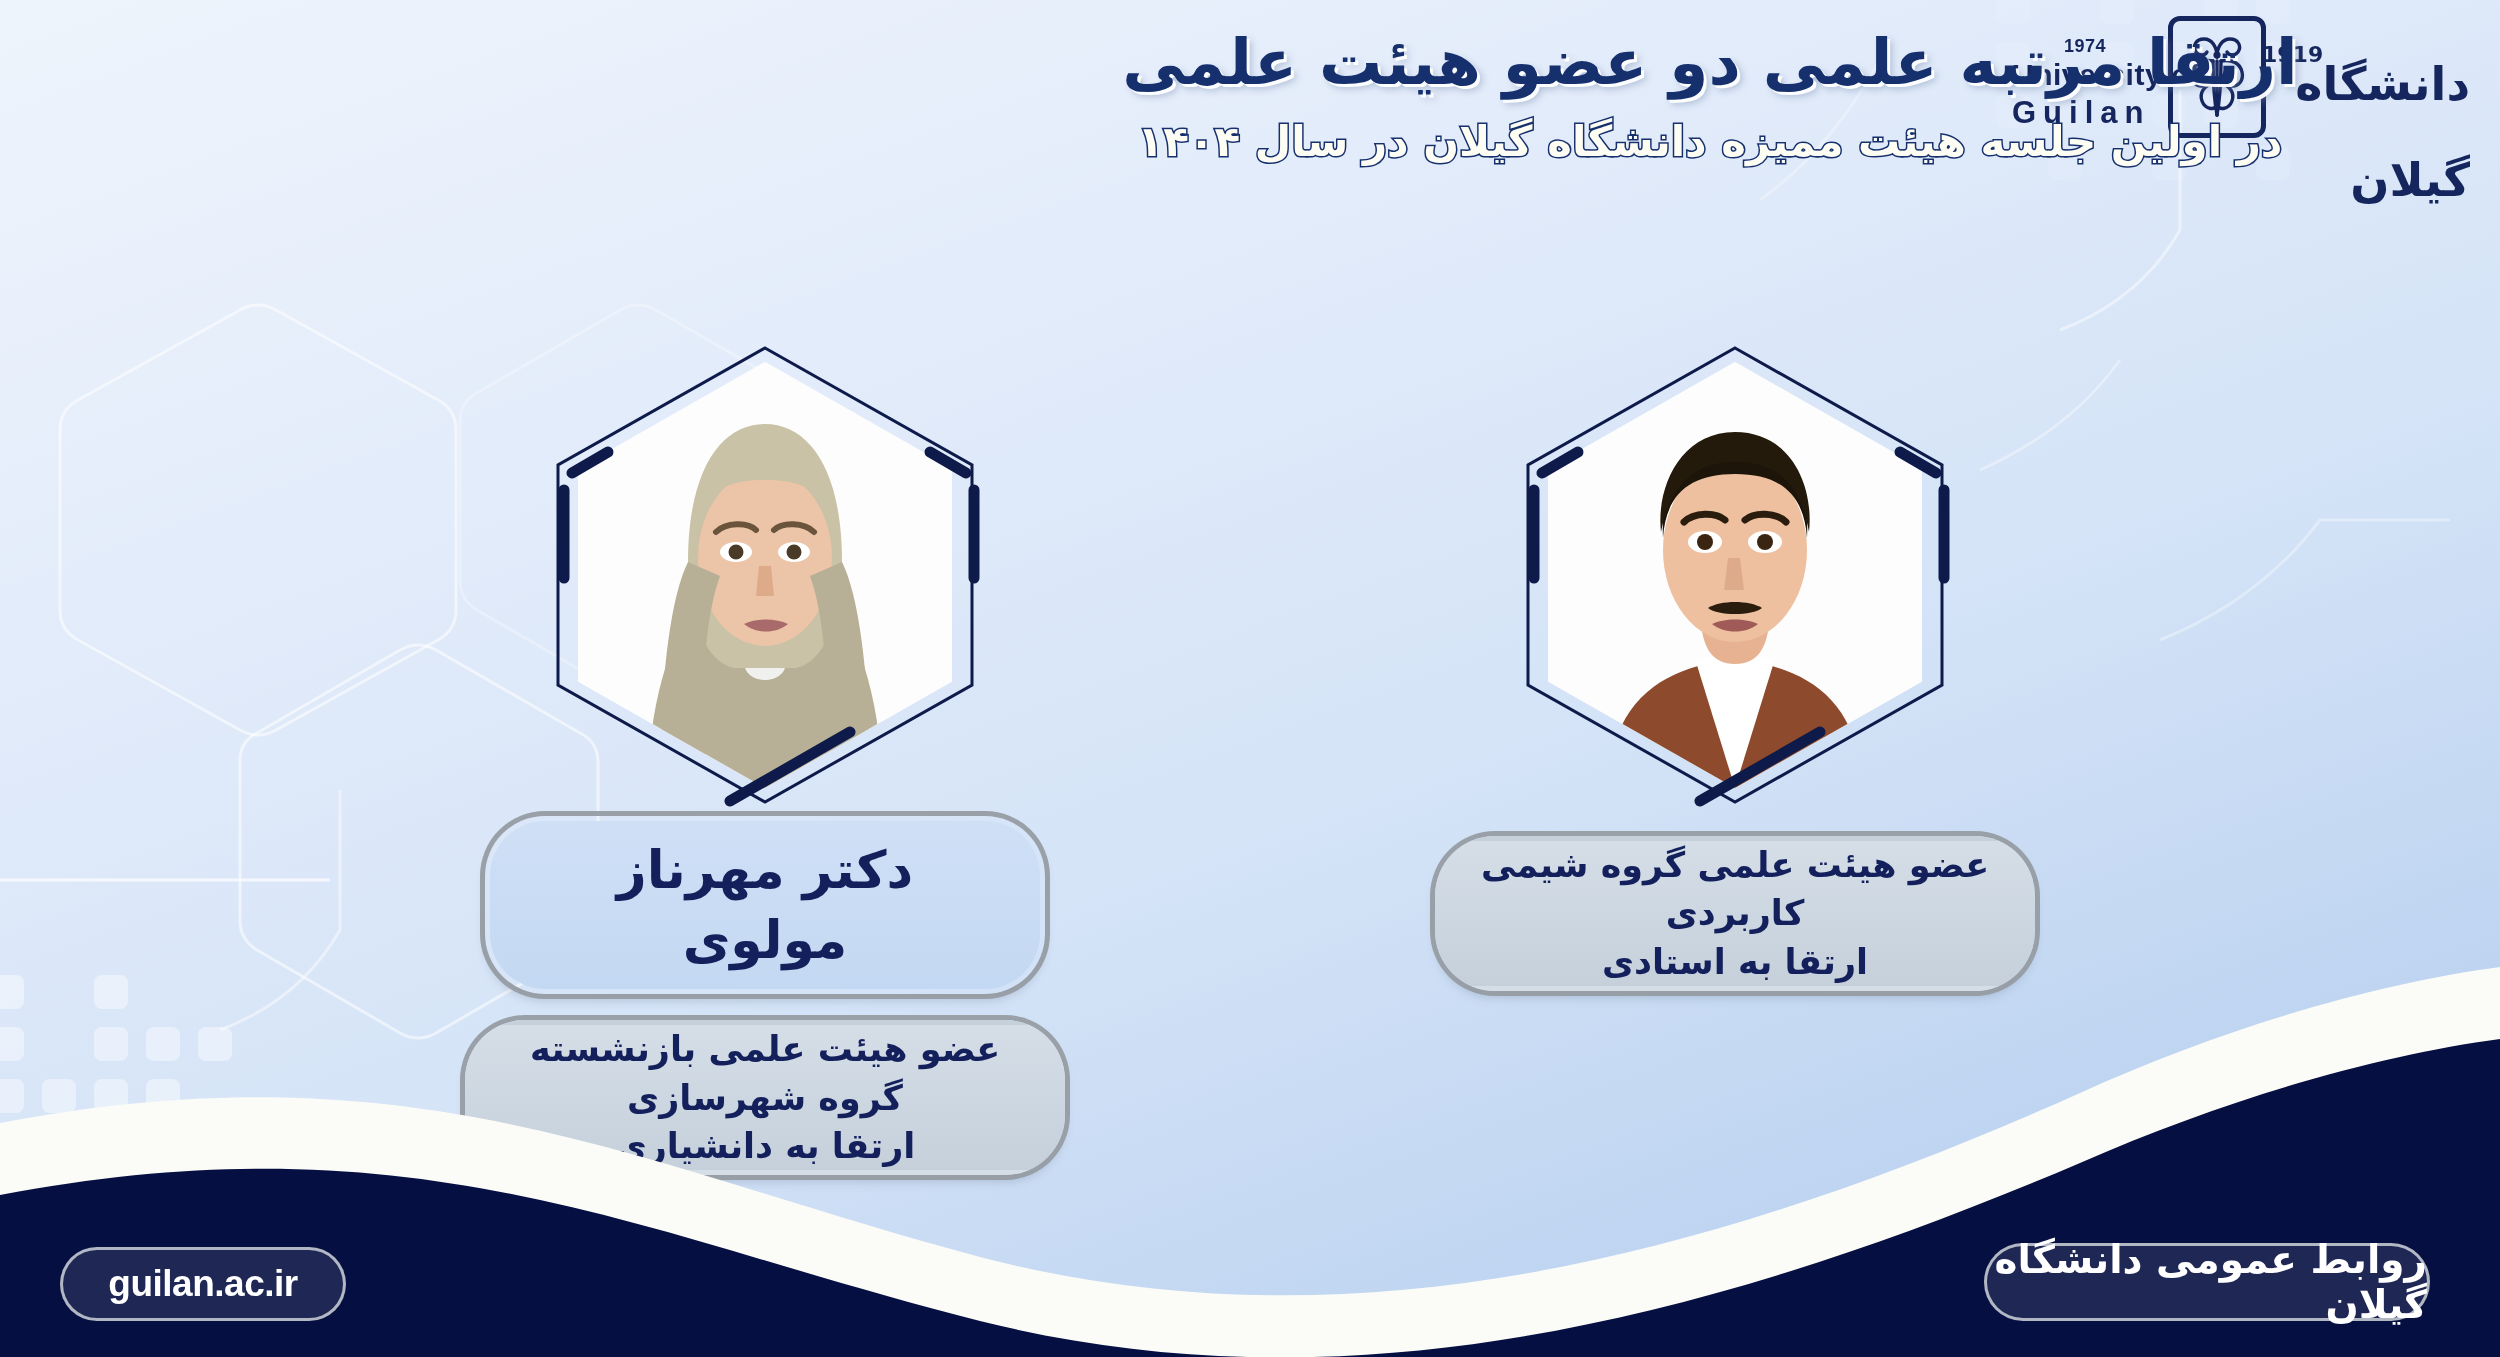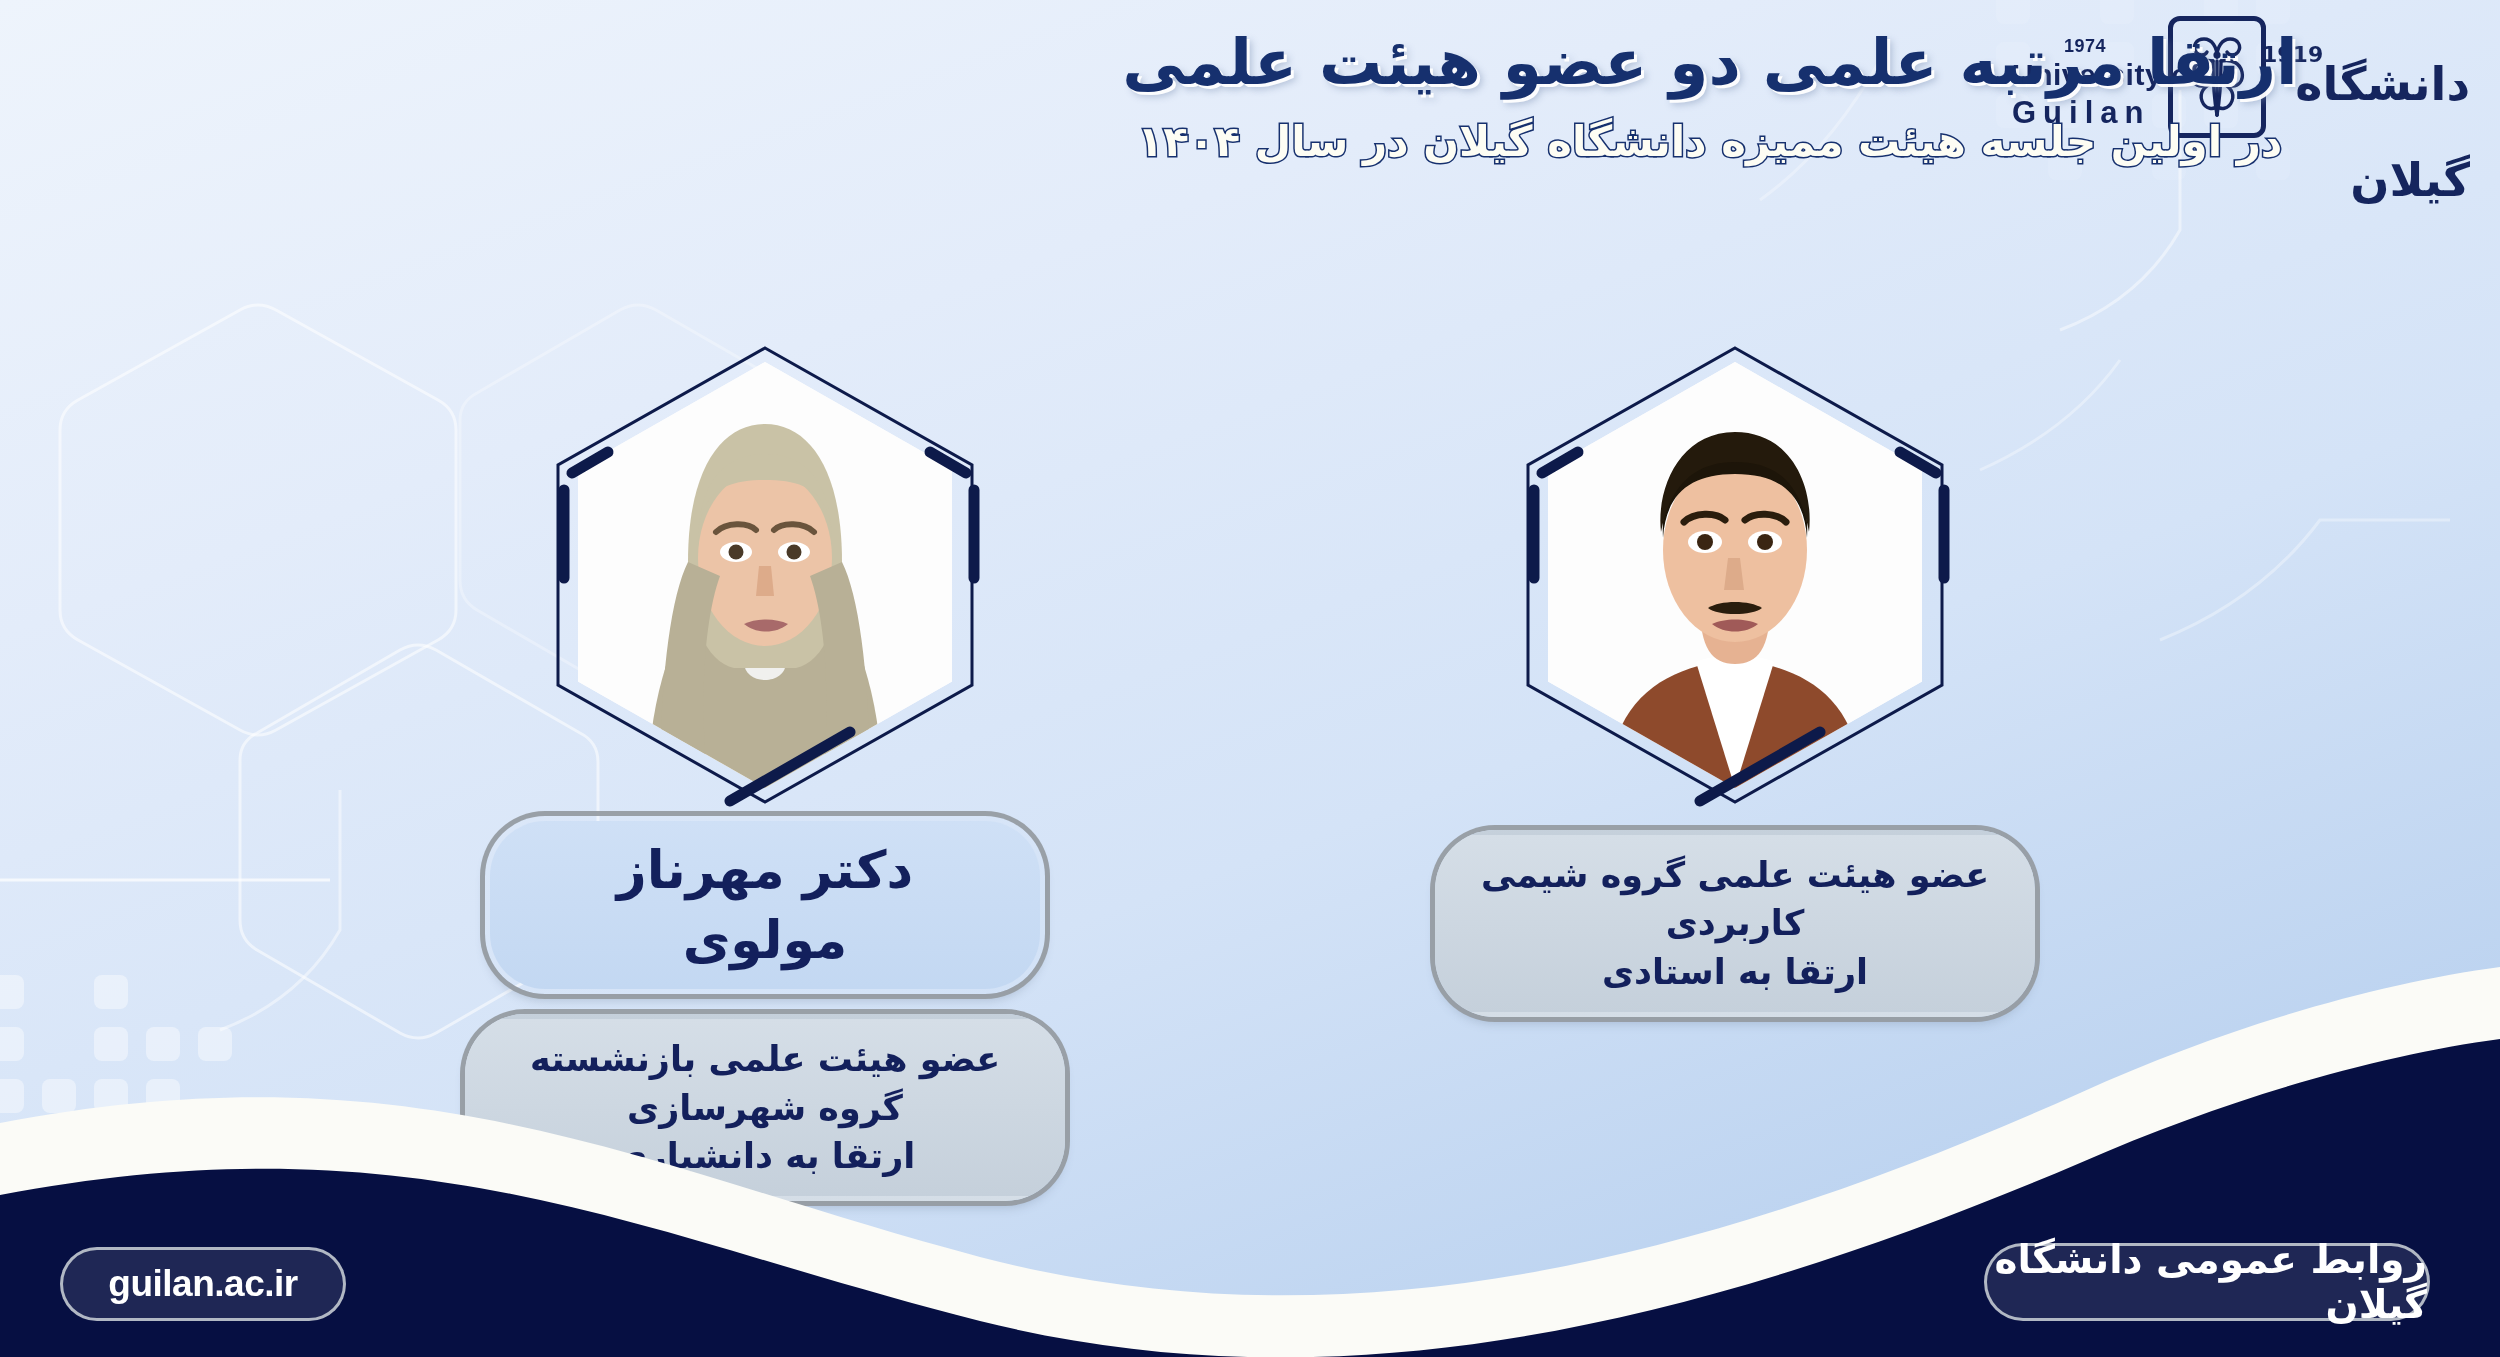--- a/index.html
+++ b/index.html
@@ -66,21 +66,21 @@
     position:relative;min-width:500px;max-width:560px;box-sizing:border-box;
     padding:14px 40px;border-radius:60px;text-align:center;direction:rtl;
     background:linear-gradient(180deg,#cfe0f6 0%,#c3d8f2 100%);
     border:5px solid transparent;
     background-clip:padding-box;
     box-shadow:0 0 0 5px rgba(150,156,162,.95), 0 7px 10px rgba(110,125,150,.30);
     color:#13205c;font-weight:700;
   }
   .plate.name{font-size:52px;line-height:1.35;margin-top:6px;}
   .plate.role{
-    font-size:35px;line-height:1.38;margin-top:20px;padding:16px 34px;min-width:540px;max-width:600px;
+    font-size:35px;line-height:1.38;margin-top:26px;padding:0 34px;min-width:540px;max-width:600px;
     background:linear-gradient(180deg,#d5dee7 0%,#c5d0db 100%);
   }
   .plate .r2{display:block;}
 
   
   .wave{position:absolute;left:0;right:0;bottom:0;height:430px;pointer-events:none;}
   .wave svg{display:block;width:100%;height:100%;}
 
   .pill{
     position:absolute;bottom:36px;border-radius:40px;

